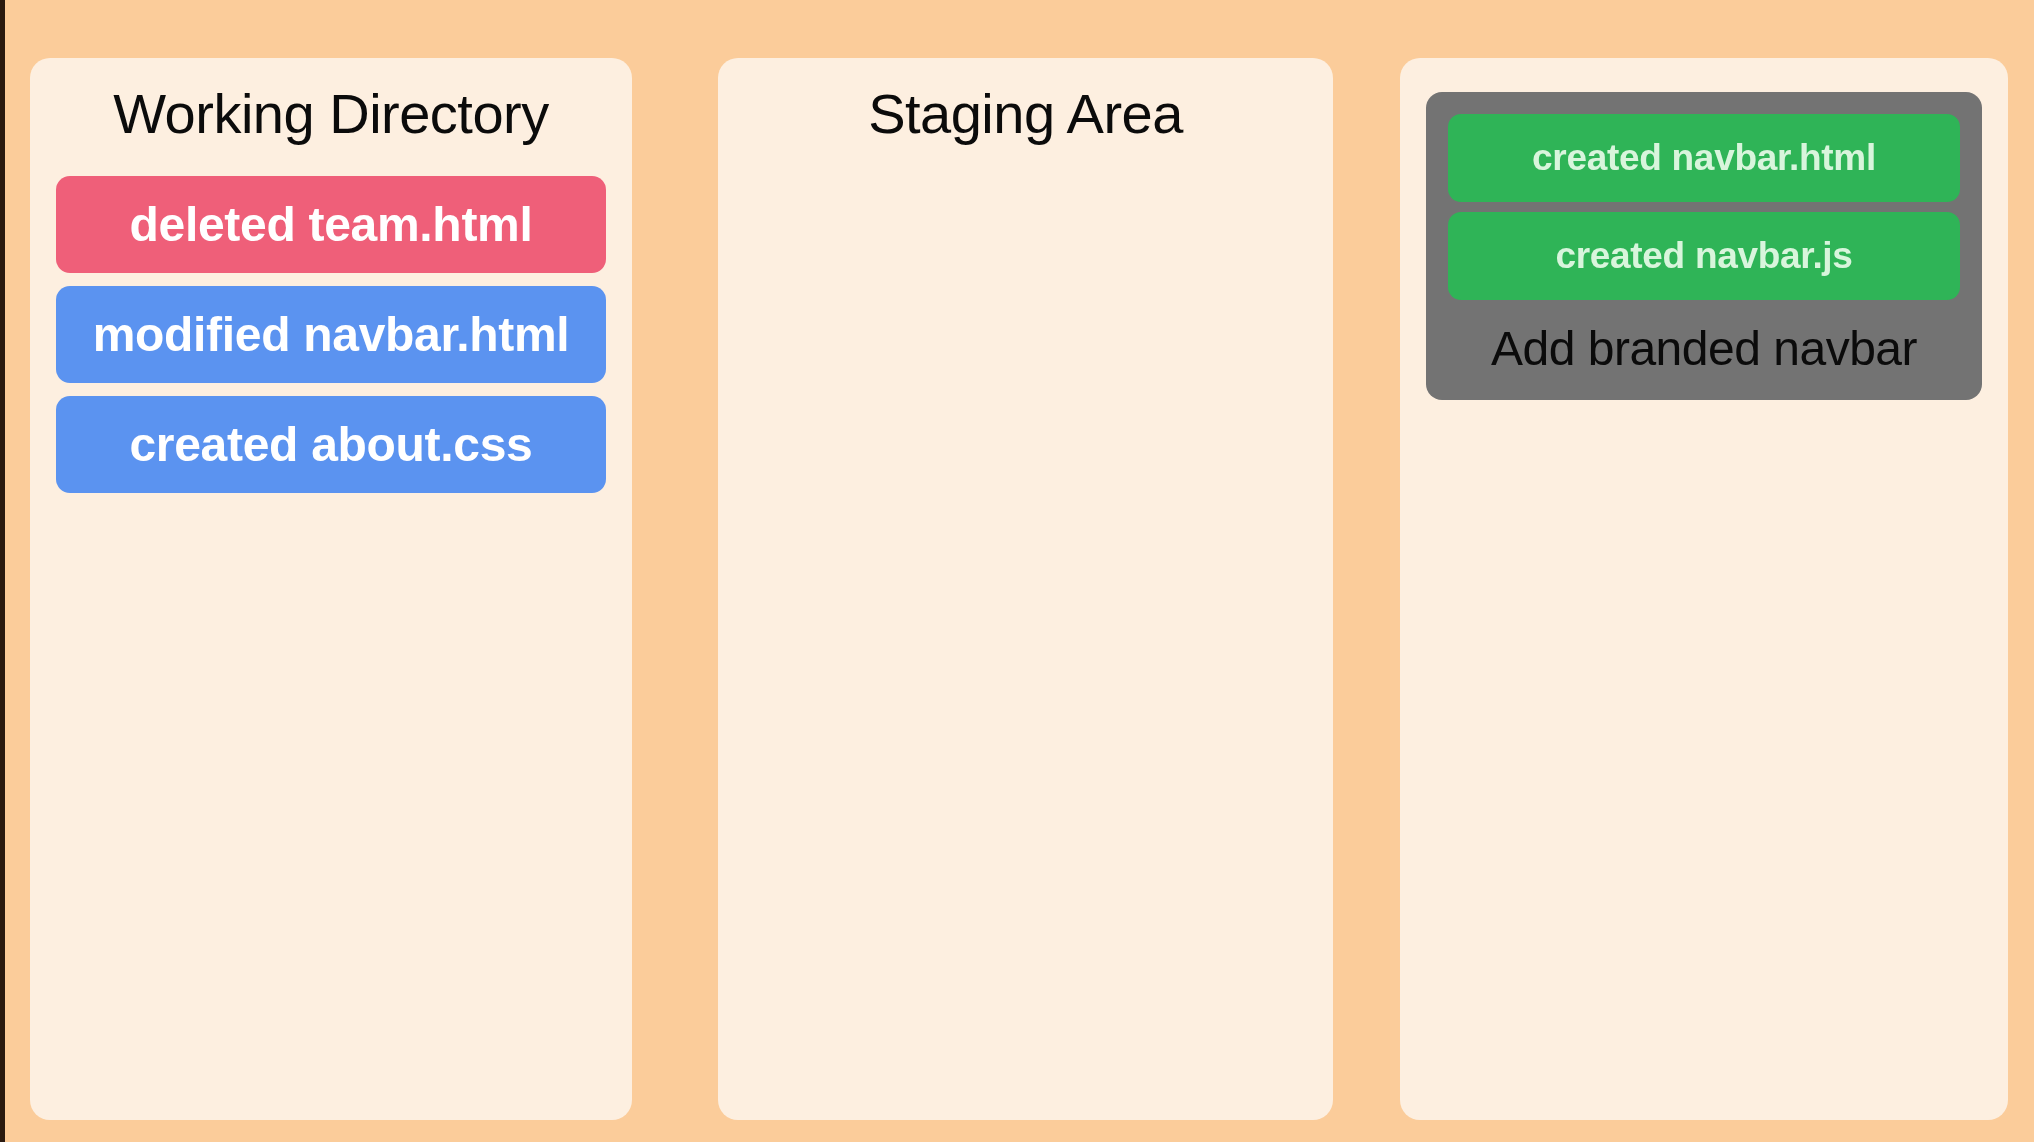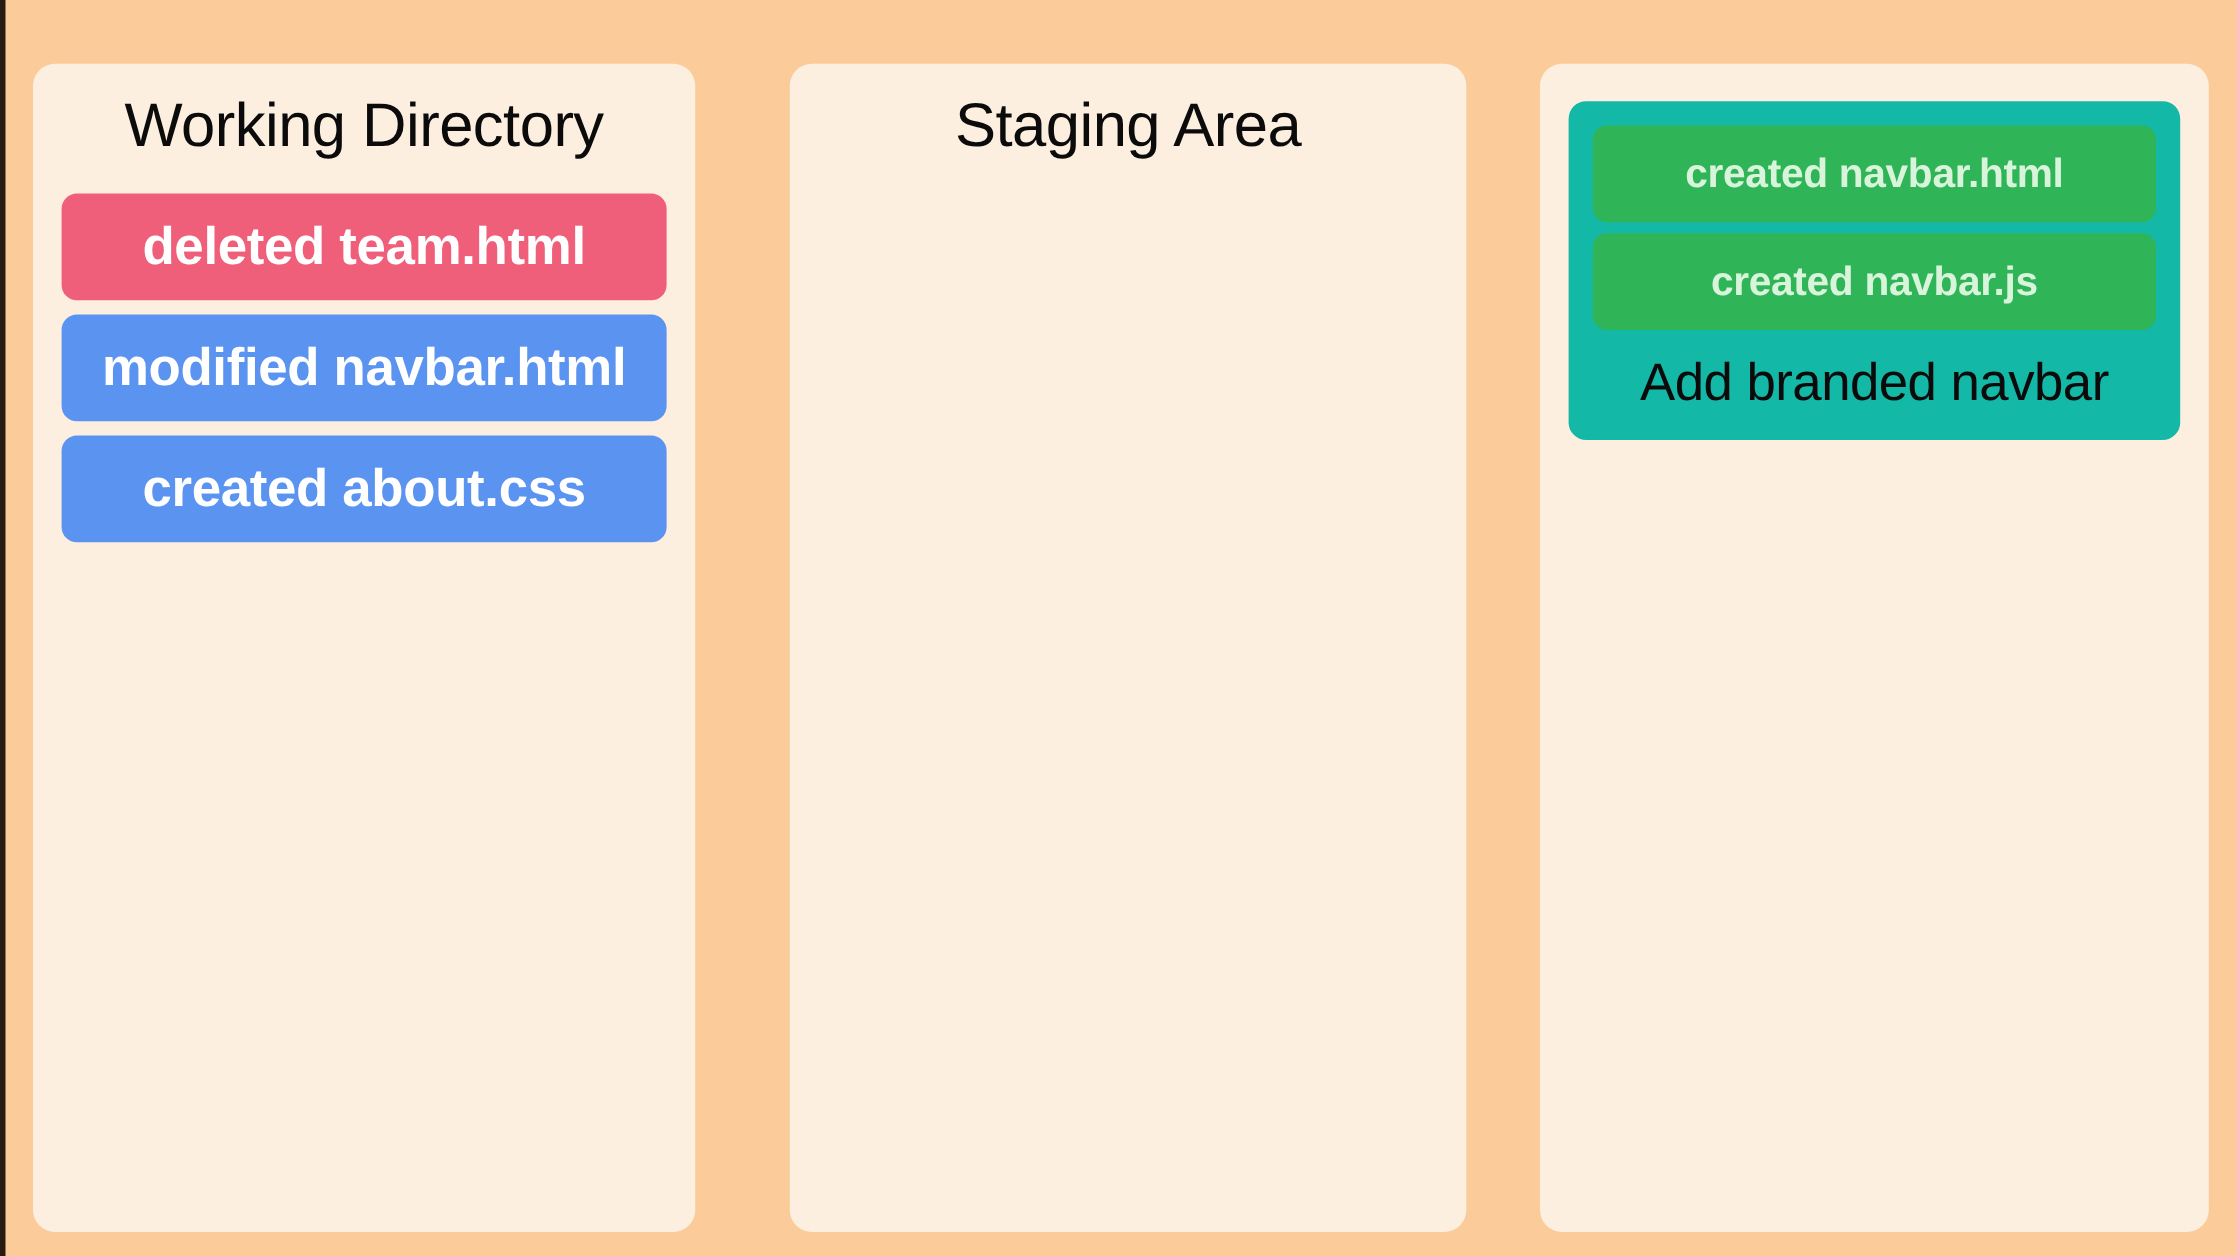--- a/index.html
+++ b/index.html
@@ -98,21 +98,21 @@
   .chip-wd {
     height: 97px;
     margin-bottom: 13px;
     padding: 0 16px;
   }
   .chip-deleted  { background: #EF5F79; }
   .chip-modified { background: #5B93F0; }
 
   
   .commit-group {
-    background: #14b8a6;
+    background: #737373;
     border-radius: 16px;
     padding: 22px 22px 16px 22px;
     box-sizing: border-box;
     display: flex;
     flex-direction: column;
   }
 
   .chip-commit {
     background: #2FB457;
     color: #D8F5DC;

